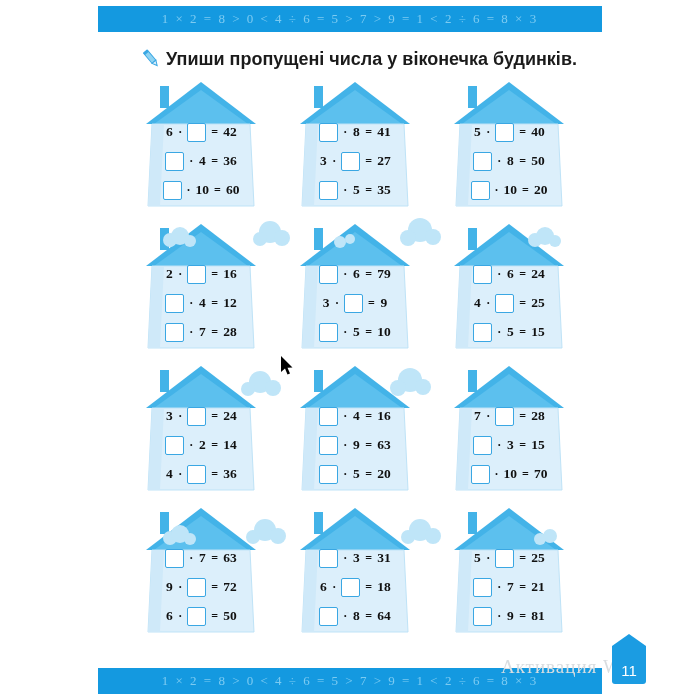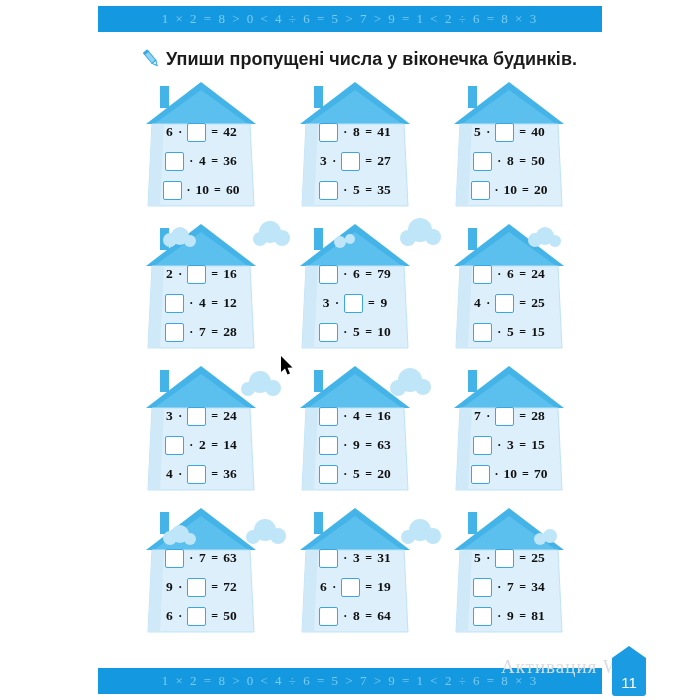--- a/index.html
+++ b/index.html
@@ -36,21 +36,21 @@
   .band.bottom { bottom: 6px; }
 
   .band-inner {
     opacity: .85;
   }
 
   
   .page-num {
     position: absolute;
     right: 54px;
-    bottom: 4px;
+    bottom: 16px;
     width: 34px;
     height: 38px;
     background: #1b9ce2;
     color: #ffffff;
     font-size: 15px;
     display: flex;
     align-items: flex-end;
     justify-content: center;
     padding-bottom: 5px;
     box-sizing: border-box;
@@ -534,21 +534,21 @@
             <span class="op">·</span>
             <span class="num">3</span>
             <span class="op">=</span>
             <span class="num">31</span>
           </div>
           <div class="eq">
             <span class="num">6</span>
             <span class="op">·</span>
             <span class="box"></span>
             <span class="op">=</span>
-            <span class="num">19</span>
+            <span class="num">18</span>
           </div>
           <div class="eq">
             <span class="box"></span>
             <span class="op">·</span>
             <span class="num">8</span>
             <span class="op">=</span>
             <span class="num">64</span>
           </div>
         </div>
       </div>
@@ -566,21 +566,21 @@
             <span class="op">·</span>
             <span class="box"></span>
             <span class="op">=</span>
             <span class="num">25</span>
           </div>
           <div class="eq">
             <span class="box"></span>
             <span class="op">·</span>
             <span class="num">7</span>
             <span class="op">=</span>
-            <span class="num">34</span>
+            <span class="num">21</span>
           </div>
           <div class="eq">
             <span class="box"></span>
             <span class="op">·</span>
             <span class="num">9</span>
             <span class="op">=</span>
             <span class="num">81</span>
           </div>
         </div>
       </div>

